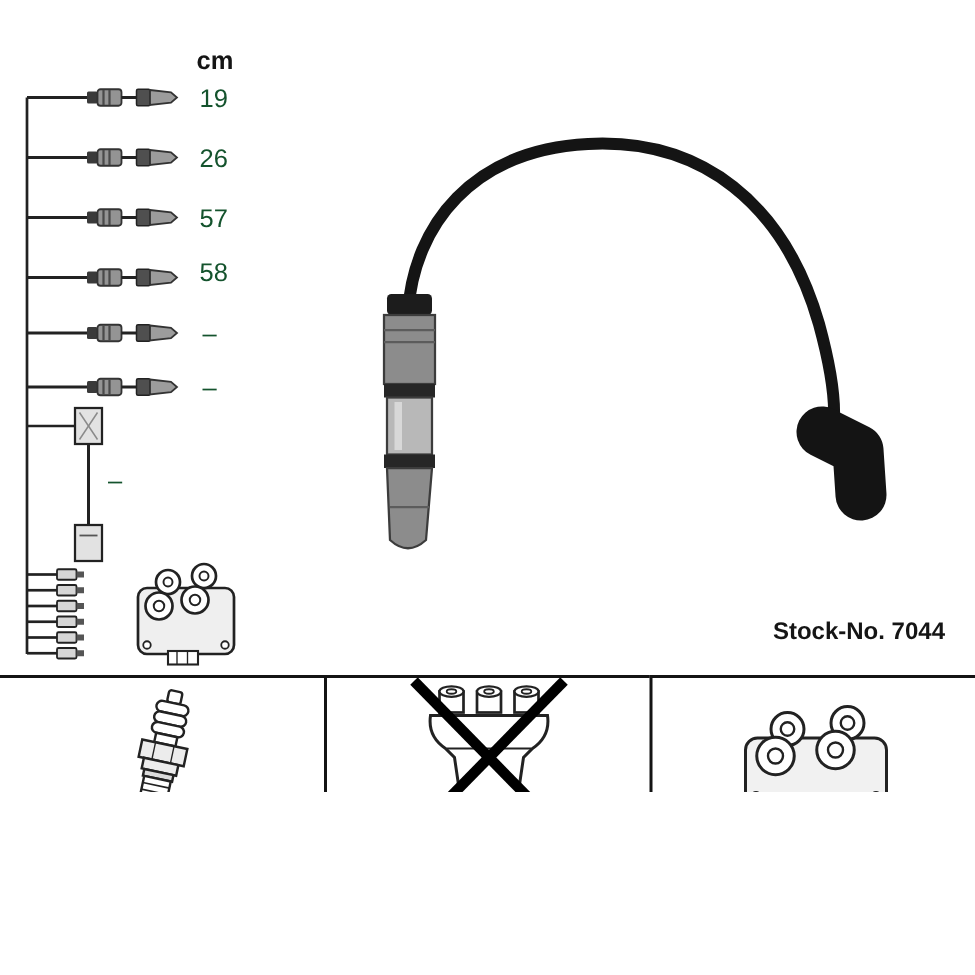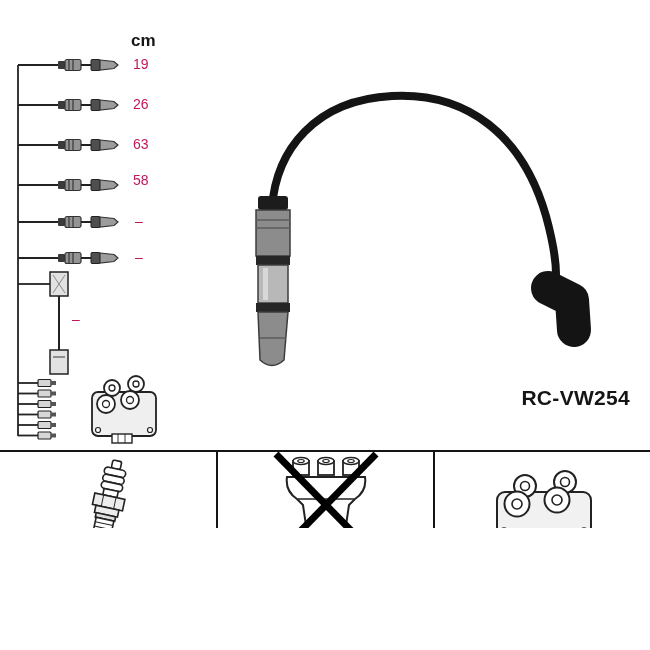--- a/index.html
+++ b/index.html
@@ -3,21 +3,21 @@
 <meta charset="utf-8">
 <style>
   * { box-sizing: border-box; }
   body { margin: 0; background: #fff; }
   .page {
     position: relative; width: 650px; height: 528px;
     background: #ffffff; overflow: hidden;
     font-family: "Liberation Sans", sans-serif; color: #151515;
   }
   .abs { position: absolute; }
-  .num { font-size: 14px; color: #be185d; }
+  .num { font-size: 17px; color: #14532d; }
   .unit { font-size: 17px; font-weight: 600; }
   .model { font-size: 21px; font-weight: 700; letter-spacing: .3px; text-align: right; }
   .stock { font-size: 16px; font-weight: 700; text-align: right; }
   .legend {
     position: absolute; left: 0; top: 450px; width: 650px; height: 200px;
     display: grid; grid-template-columns: 216px 217px 217px; grid-template-rows: 108px 92px;
   }
   .cell {
     border-top: 2px solid #141414;
     display: flex; align-items: center; justify-content: center;
@@ -119,27 +119,27 @@
         <rect x="256" y="303" width="34" height="9" fill="#262626"></rect>
         <path d="M258,312 L288,312 L284,360 Q272,371 260,360 Z" fill="#8c8c8c" stroke="#3c3c3c" stroke-width="1.5"></path>
         <line x1="260" y1="338" x2="286" y2="338" stroke="#5c5c5c" stroke-width="1.5"></line>
       </g>
     </g>
   </svg>
 
   <span class="abs unit" style="left:131px; top:31px">cm</span>
   <span class="abs num" style="left:133px; top:56px">19</span>
   <span class="abs num" style="left:133px; top:96px">26</span>
-  <span class="abs num" style="left:133px; top:136px">63</span>
+  <span class="abs num" style="left:133px; top:136px">57</span>
   <span class="abs num" style="left:133px; top:172px">58</span>
   <span class="abs num" style="left:135px; top:213px">–</span>
   <span class="abs num" style="left:135px; top:249px">–</span>
   <span class="abs num" style="left:72px;  top:311px">–</span>
 
-  <div class="abs model" style="right:20px; top:386px; width:220px">RC-VW254</div>
+  <div class="abs stock" style="right:20px; top:413px; width:220px">Stock-No. 7044</div>
 
   <div class="legend">
 
     <div class="cell">
       <svg class="tilt" width="56" height="94" viewBox="0 0 62 104">
         <g stroke="#222" fill="#fff" stroke-width="1.8">
           <rect x="26" y="2" width="10" height="9" rx="2"></rect>
           <rect x="19" y="11" width="24" height="8" rx="4"></rect>
           <rect x="19" y="19" width="24" height="8" rx="4"></rect>
           <rect x="19" y="27" width="24" height="8" rx="4"></rect>

